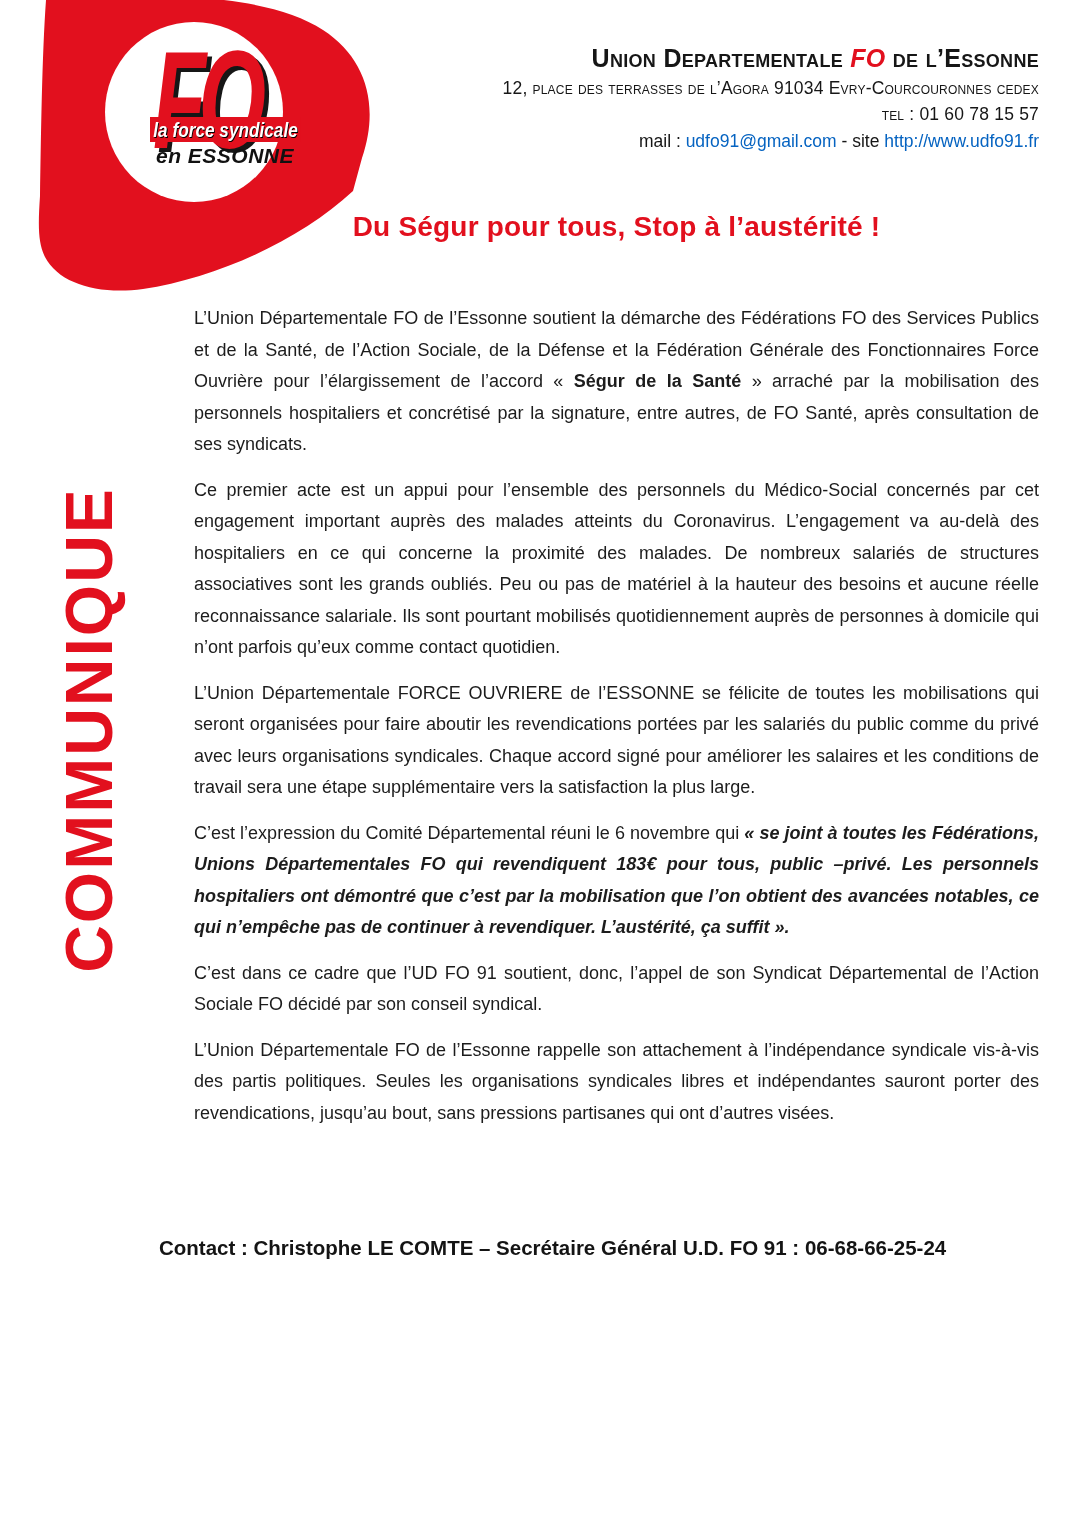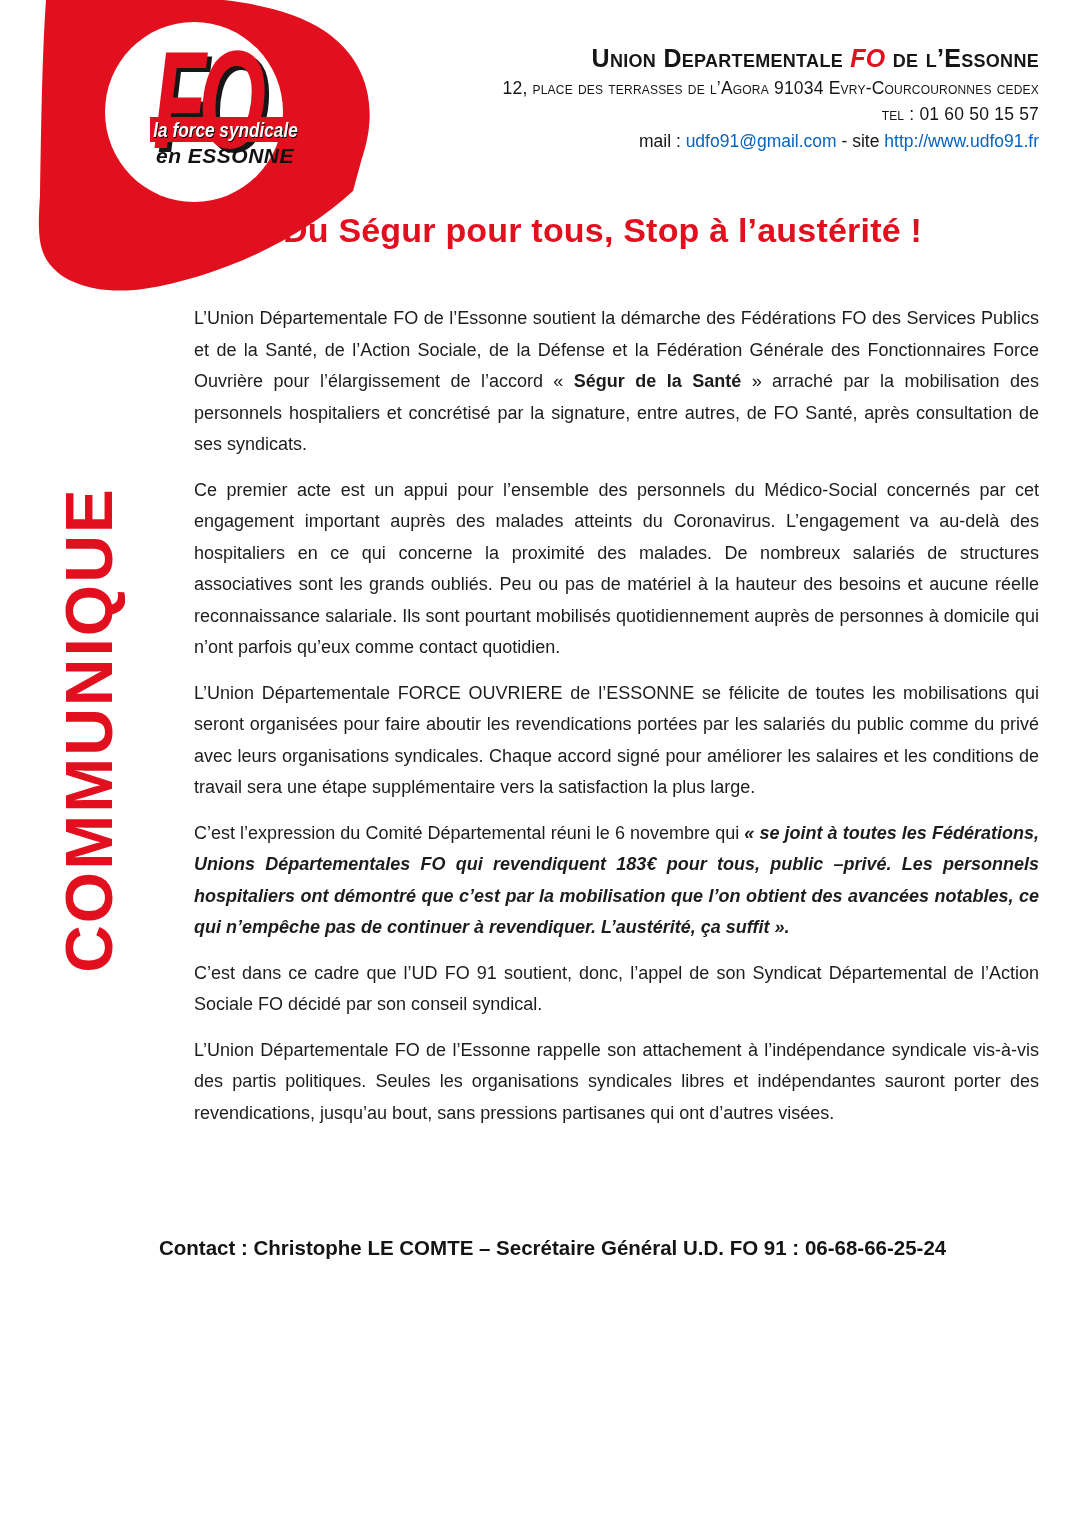--- a/index.html
+++ b/index.html
@@ -36,22 +36,22 @@
   
   .letterhead{position:absolute;top:44px;right:58px;text-align:right;color:#161616;}
   .org-line{font-weight:bold;font-size:25px;font-variant:small-caps;letter-spacing:0.3px;}
   .org-line .fo-red{color:var(--brand-red);font-style:italic;}
   .hdr-line{font-size:17.5px;font-variant:small-caps;margin-top:5px;letter-spacing:0.2px;}
   .mail-line{font-size:17.5px;margin-top:6px;}
   .link{color:var(--link-blue);cursor:pointer;}
 
   
   .doc-title{
-    position:absolute;left:149px;width:845px;top:211px;margin:0;text-align:center;
-    font-size:34px;font-weight:bold;color:var(--brand-red);letter-spacing:0.2px;
+    position:absolute;left:163px;width:845px;top:211px;margin:0;text-align:center;
+    font-size:28px;font-weight:bold;color:var(--brand-red);letter-spacing:0.2px;
   }
 
   
   .banner{
     position:absolute;left:22px;top:1008px;width:556px;
     transform:rotate(-90deg);transform-origin:0 0;
     font-size:66px;font-weight:bold;letter-spacing:2px;line-height:1.1;
     color:var(--brand-red);text-align:center;white-space:nowrap;
   }
 
@@ -87,21 +87,21 @@
       <ellipse cx="163" cy="112" rx="89" ry="90" fill="#ffffff"></ellipse>
     </svg>
     <div class="logo-fo">FO</div>
     <div class="logo-tagline">la force syndicale</div>
     <div class="logo-region">en ESSONNE</div>
   </div>
 
   <div class="letterhead">
     <div class="org-line"><span>Union Departementale </span><span class="fo-red">FO</span><span> de l’Essonne</span></div>
     <div class="hdr-line">12, place des terrasses de l’Agora 91034 Evry-Courcouronnes cedex</div>
-    <div class="hdr-line">tel : 01 60 50 15 57</div>
+    <div class="hdr-line">tel : 01 60 78 15 57</div>
     <div class="mail-line"><span>mail : </span><a class="link">udfo91@gmail.com</a><span> - site </span><a class="link">http://www.udfo91.fr</a></div>
   </div>
 
   <h1 class="doc-title">Du Ségur pour tous, Stop à l’austérité !</h1>
 
   <div class="banner">COMMUNIQUE</div>
 
   <div class="body-col">
       <p><span class="run-normal">L’Union Départementale FO de l’Essonne soutient la démarche des Fédérations FO des Services Publics et de la Santé, de l’Action Sociale, de la Défense et la Fédération Générale des Fonctionnaires Force Ouvrière pour l’élargissement de l’accord « </span><span class="run-bold">Ségur de la Santé</span><span class="run-normal"> » arraché par la mobilisation des personnels hospitaliers et concrétisé par la signature, entre autres, de FO Santé, après consultation de ses syndicats.</span></p>
       <p><span class="run-normal">Ce premier acte est un appui pour l’ensemble des personnels du Médico-Social concernés par cet engagement important auprès des malades atteints du Coronavirus. L’engagement va au-delà des hospitaliers en ce qui concerne la proximité des malades. De nombreux salariés de structures associatives sont les grands oubliés. Peu ou pas de matériel à la hauteur des besoins et aucune réelle reconnaissance salariale. Ils sont pourtant mobilisés quotidiennement auprès de personnes à domicile qui n’ont parfois qu’eux comme contact quotidien.</span></p>

